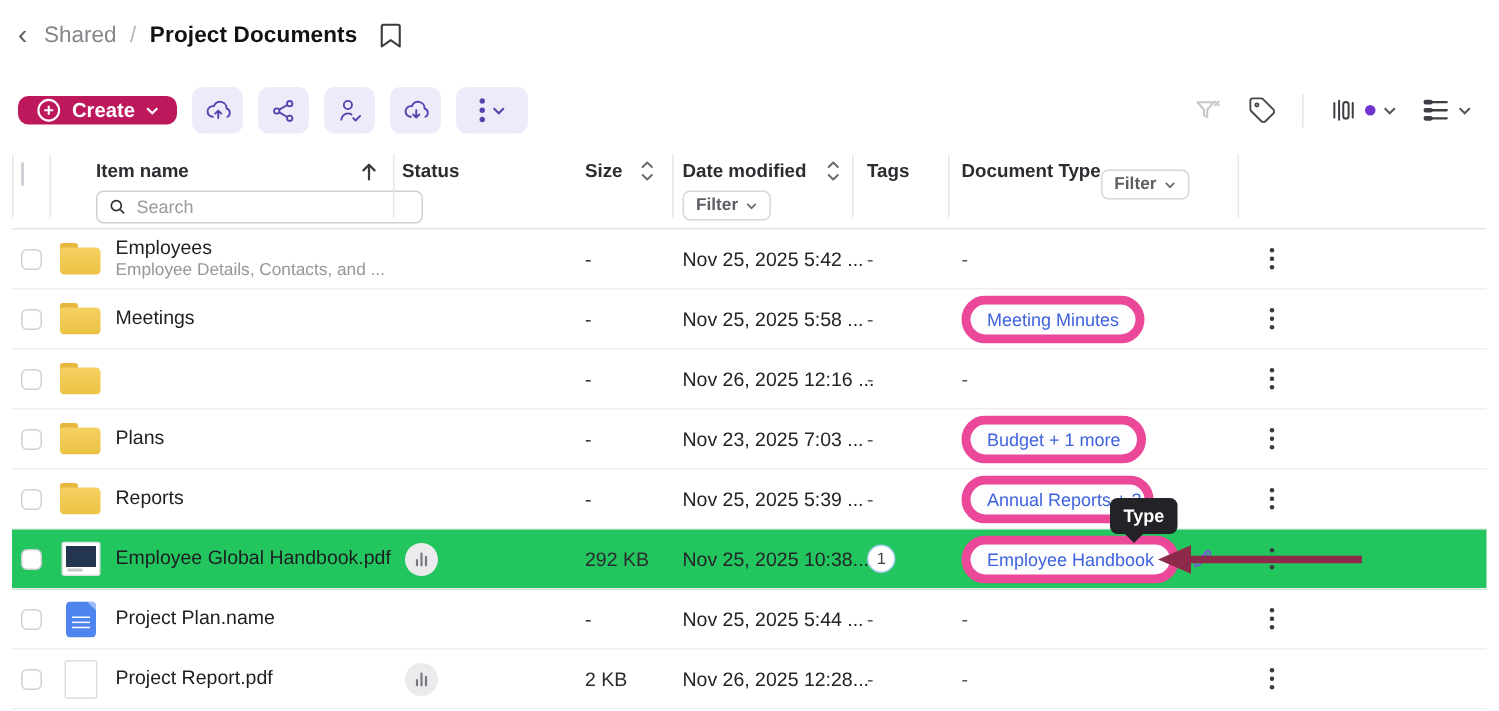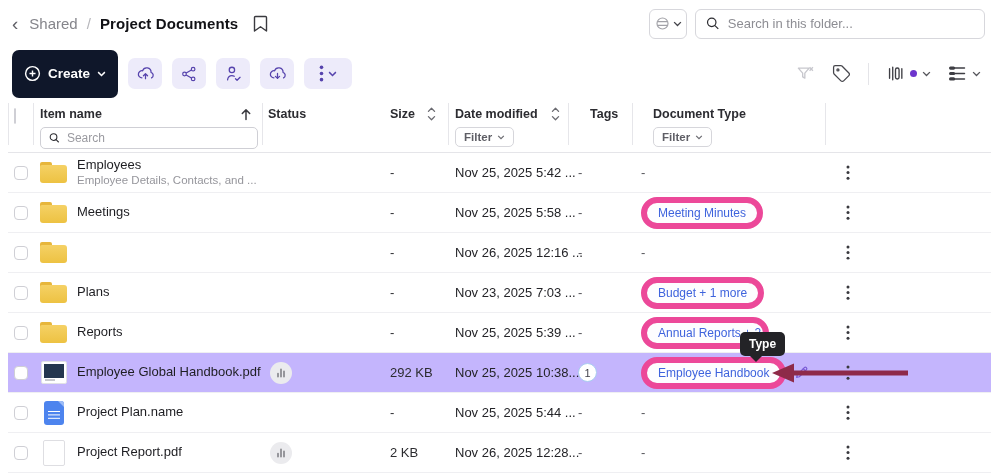--- a/index.html
+++ b/index.html
@@ -17,50 +17,50 @@
   .bookmark { margin-left:6px; display:flex; }
   .top-right { display:flex; align-items:center; gap:8px; }
   .scope-select { width:38px; height:30px; border:1px solid #d7d7dc; border-radius:6px; display:flex; align-items:center; justify-content:center; gap:3px; background:#fff; cursor:pointer; }
   .search-box { width:290px; height:30px; border:1px solid #d7d7dc; border-radius:6px; display:flex; align-items:center; padding:0 10px; gap:8px; background:#fff; }
   .search-box input { border:none; outline:none; font-size:13px; width:100%; font-family:"Liberation Sans", sans-serif; color:#333; }
   .search-box input::placeholder { color:#8d8d93; }
 
   
   .toolbar { position:absolute; top:55px; left:0; right:0; height:37px; display:flex; align-items:center; justify-content:space-between; padding:0 18px 0 12px; }
   .toolbar-left { display:flex; align-items:center; gap:10px; }
-  .btn-create { height:48px; background:#0f172a; color:#fff; border:none; border-radius:7px; font-weight:700; font-size:13.5px; display:flex; align-items:center; gap:7px; padding:0 12px; font-family:"Liberation Sans", sans-serif; cursor:pointer; }
+  .btn-create { height:19px; background:#be185d; color:#fff; border:none; border-radius:7px; font-weight:700; font-size:13.5px; display:flex; align-items:center; gap:7px; padding:0 12px; font-family:"Liberation Sans", sans-serif; cursor:pointer; }
   .icon-btn { width:34px; height:31px; background:#edebfa; border-radius:7px; color:#5643ad; display:flex; align-items:center; justify-content:center; cursor:pointer; }
   .icon-btn.wide { width:48px; gap:4px; }
   .toolbar-right { display:flex; align-items:center; gap:17px; }
   .tb-icon { display:flex; align-items:center; gap:5px; cursor:pointer; }
   .v-divider { width:1px; height:22px; background:#e4e4e8; }
   .notif-dot { width:7px; height:7px; border-radius:50%; background:#6d35cd; }
 
   
   .table { position:absolute; top:100px; left:8px; width:983px; }
   .grid-cols { display:grid; grid-template-columns:32px 222px 128px 58px 120px 64px 193px 1fr; }
   .thead { position:relative; height:53px; border-bottom:1px solid #e5e5e9; align-items:start; }
   .th { padding-top:7px; font-size:12.5px; font-weight:700; color:#2c2c31; }
   .hdiv { position:absolute; top:3px; width:1px; height:42px; background:#e6e6ea; }
   .th-check { padding-left:6px; padding-top:9px; }
-  .th-name { display:flex; flex-direction:column; }
+  .th-name { display:flex; flex-direction:column;margin-left:24px; }
   .th-name-row { display:flex; align-items:center; justify-content:space-between; margin-right:10px; }
   .name-search { margin-top:6px; width:218px; height:22px; border:1px solid #cfcfd5; border-radius:5px; display:flex; align-items:center; gap:7px; padding:0 8px; background:#fff; }
   .name-search input { border:none; outline:none; width:100%; font-size:12px; font-family:"Liberation Sans", sans-serif; color:#333; }
   .name-search input::placeholder { color:#9a9aa0; }
   .th-status { padding-left:6px; }
   .th-size { display:flex; align-items:flex-end; justify-content:space-between; padding-right:12px; }
   .th-date { display:flex; flex-direction:column; padding-left:7px; }
   .th-date-row { display:flex; align-items:center; justify-content:space-between; margin-right:8px; }
-  .th-tags { padding-left:22px; }
-  .th-doctype { display:flex; flex-direction:column; padding-left:21px; }
+  .th-tags { padding-left:10px; }
+  .th-doctype { display:flex; flex-direction:row; padding-left:9px; }
   .filter-btn { margin-top:6px; width:fit-content; display:inline-flex; align-items:center; gap:5px; font-size:11.5px; color:#5e5e65; border:1px solid #d6d6db; border-radius:5px; padding:3px 8px; background:#fff; cursor:pointer; }
 
   .row { height:40px; align-items:center; border-bottom:1px solid #efeff2; position:relative; }
-  .row.highlight { background:#c4b5fd; }
+  .row.highlight { background:#22c55e; }
   .cell { font-size:13px; color:#242428; }
   .cell-check { padding-left:6px; display:flex; }
   .cb { width:14px; height:14px; border:1.5px solid #cfcfd5; border-radius:4px; background:#fff; cursor:pointer; }
   .cell-name { display:flex; align-items:center; gap:10px; overflow:hidden; }
   .file-icon { width:27px; display:flex; justify-content:center; flex-shrink:0; }
   .name-stack { display:flex; flex-direction:column; line-height:1.25; overflow:hidden; }
   .item-name { font-size:13px; color:#1e1e22; white-space:nowrap; cursor:pointer; }
   .item-desc { font-size:11.5px; color:#96969c; white-space:nowrap; }
   .cell-status { padding-left:8px; }
   .chart-badge { width:22px; height:22px; border-radius:50%; background:#ebebee; display:flex; align-items:center; justify-content:center; cursor:pointer; }
@@ -104,38 +104,20 @@
     <div class="breadcrumb">
       <span class="back-chevron">‹</span>
       <span class="crumb-parent">Shared</span>
       <span class="crumb-sep">/</span>
       <span class="crumb-current">Project Documents</span>
       <span class="bookmark">
         <svg width="15" height="17" viewBox="0 0 15 17" fill="none" stroke="#3a3a3f" stroke-width="1.4" stroke-linejoin="round">
             <path d="M2.5 1.5h10a1 1 0 0 1 1 1V16l-6-4.2L1.5 16V2.5a1 1 0 0 1 1-1z"></path>
           </svg>
       </span>
-    </div>
-    <div class="top-right">
-      <div class="scope-select">
-        <svg width="15" height="15" viewBox="0 0 18 18" fill="none" stroke="#a2a2a8" stroke-width="1.4">
-            <circle cx="9" cy="9" r="6.6"></circle>
-            <path d="M3 6.8h12M3 11.2h12"></path>
-          </svg>
-        <svg width="9" height="6" viewBox="0 0 12 8" fill="none" stroke="#44444a" stroke-width="1.8">
-            <path d="M1.5 1.5 6 6l4.5-4.5"></path>
-          </svg>
-      </div>
-      <div class="search-box">
-        <svg width="15" height="15" viewBox="0 0 18 18" fill="none" stroke="#2c2c31" stroke-width="1.6">
-            <circle cx="7.5" cy="7.5" r="5.5"></circle>
-            <path d="M11.7 11.7 16 16"></path>
-          </svg>
-        <input type="text" placeholder="Search in this folder..." style="">
-      </div>
     </div>
   </header>
 
   <div class="toolbar">
     <div class="toolbar-left">
       <button class="btn-create">
         <svg width="17" height="17" viewBox="0 0 18 18" fill="none" stroke="#fff" stroke-width="1.5">
             <circle cx="9" cy="9" r="7.3"></circle>
             <path d="M9 5.8v6.4M5.8 9h6.4"></path>
           </svg>

